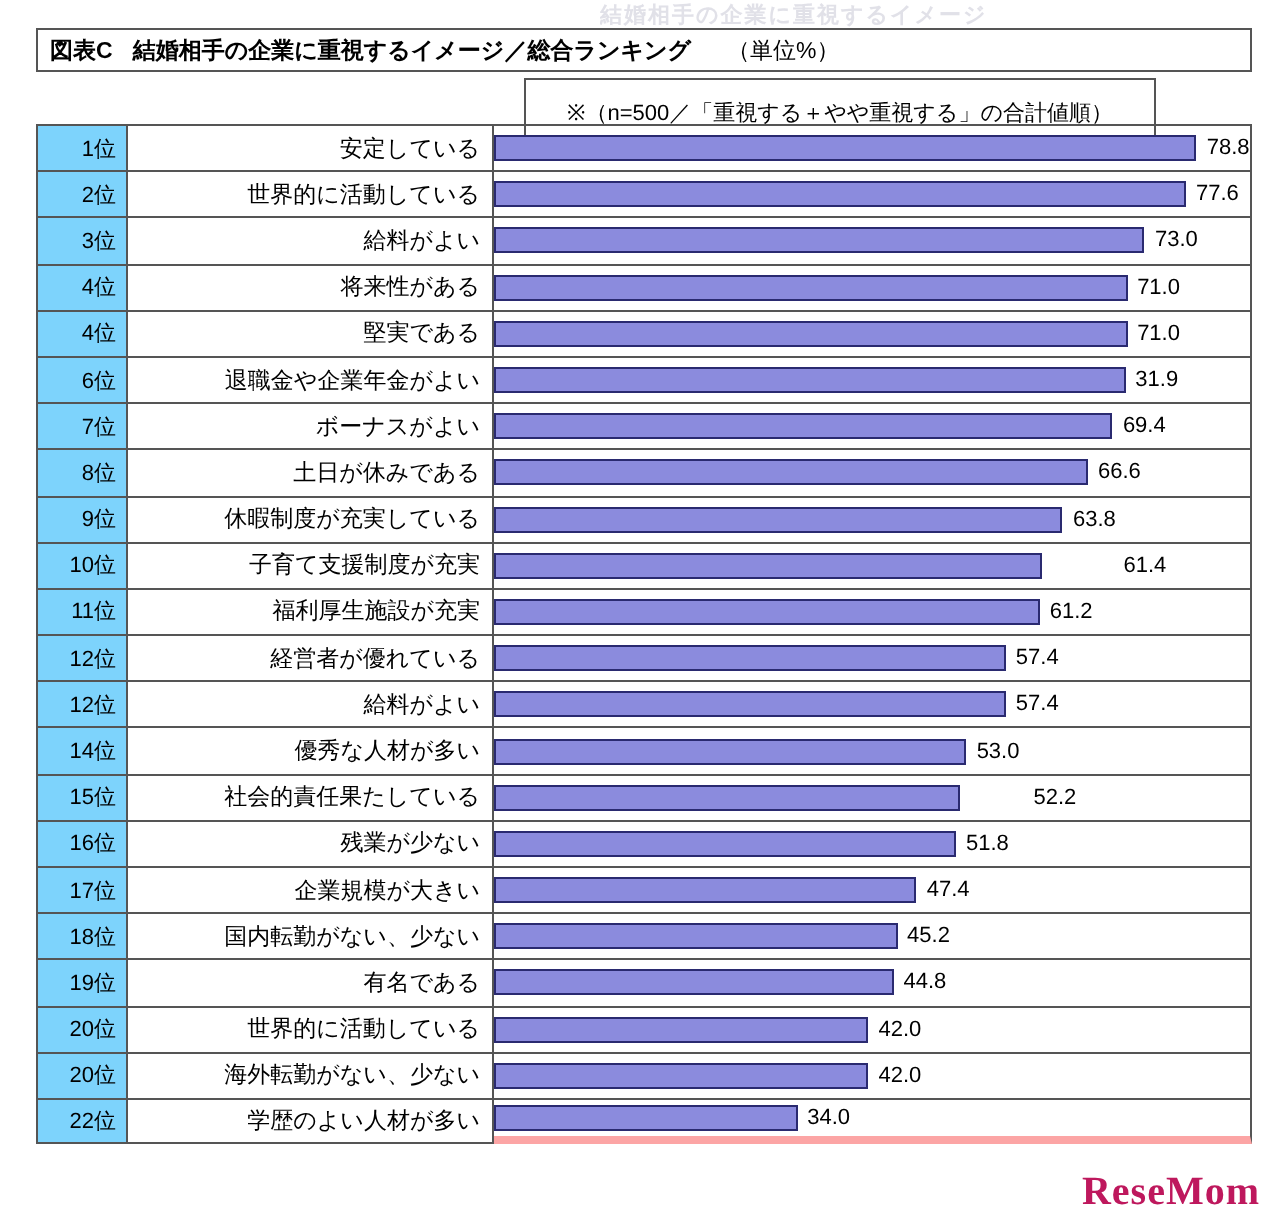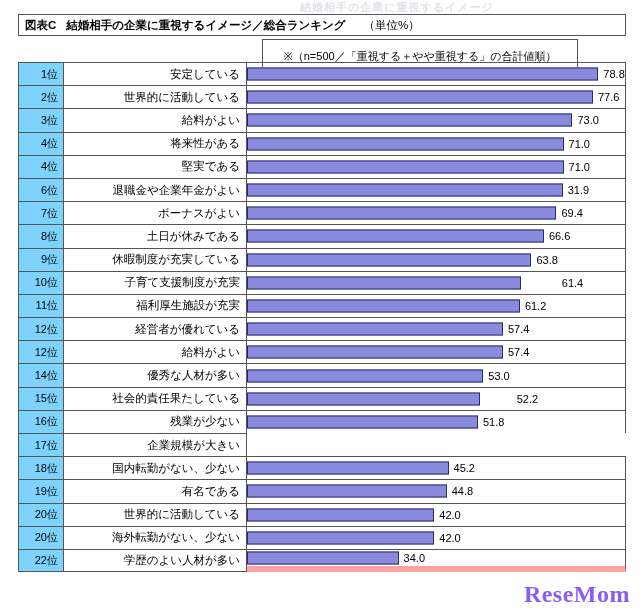--- a/index.html
+++ b/index.html
@@ -139,21 +139,21 @@
   }
   .row:last-child .label-cell { border-bottom: 1px solid #555; }
   .plot-cell {
     flex: 1;
     position: relative;
     height: 100%;
     box-sizing: border-box;
     border-top: 1px solid #555;
     border-right: 1px solid #555;
   }
-  .row:last-child .plot-cell { border-bottom: 6px solid #fca5a5; }
+  .row:last-child .plot-cell { border-bottom: 4px solid #fca5a5; }
   .bar {
     position: absolute;
     left: 0;
     top: 50%;
     transform: translateY(-50%);
     height: 13px;
     background: #8b8bdd;
     border: 1px solid #2a2a70;
     box-sizing: border-box;
   }
@@ -162,23 +162,23 @@
     top: 50%;
     transform: translateY(-50%);
     font-size: 11px;
     color: #000;
     white-space: nowrap;
   }
   .watermark {
     position: absolute;
     right: 14px;
     bottom: 8px;
-    font-size: 24px;
+    font-size: 20px;
     font-weight: bold;
-    color: #8b5cf6;
+    color: #be185d;
     letter-spacing: 0.5px;
     font-family: "Liberation Serif", serif;
   }
 </style>
 </head>
 <body>
 
 <div id="page">
 
   <div class="top-ghost">結婚相手の企業に重視するイメージ</div>
@@ -321,20 +321,24 @@
           <div class="rank-cell">16位</div>
           <div class="label-cell">残業が少ない</div>
           <div class="plot-cell">
             <div class="bar" style="width: 230.967px; background: rgb(139, 139, 221); border-color: rgb(42, 42, 112);"></div>
             <div class="value" style="left: 235.967px;">51.8</div>
           </div>
         </div>
         <div class="row">
           <div class="rank-cell">17位</div>
           <div class="label-cell">企業規模が大きい</div>
+          <div class="plot-cell">
+            <div class="bar" style="width: 211.348px; background: rgb(139, 139, 221); border-color: rgb(42, 42, 112);"></div>
+            <div class="value" style="left: 216.348px;">47.4</div>
+          </div>
         </div>
         <div class="row">
           <div class="rank-cell">18位</div>
           <div class="label-cell">国内転勤がない、少ない</div>
           <div class="plot-cell">
             <div class="bar" style="width: 201.539px; background: rgb(139, 139, 221); border-color: rgb(42, 42, 112);"></div>
             <div class="value" style="left: 206.539px;">45.2</div>
           </div>
         </div>
         <div class="row">

